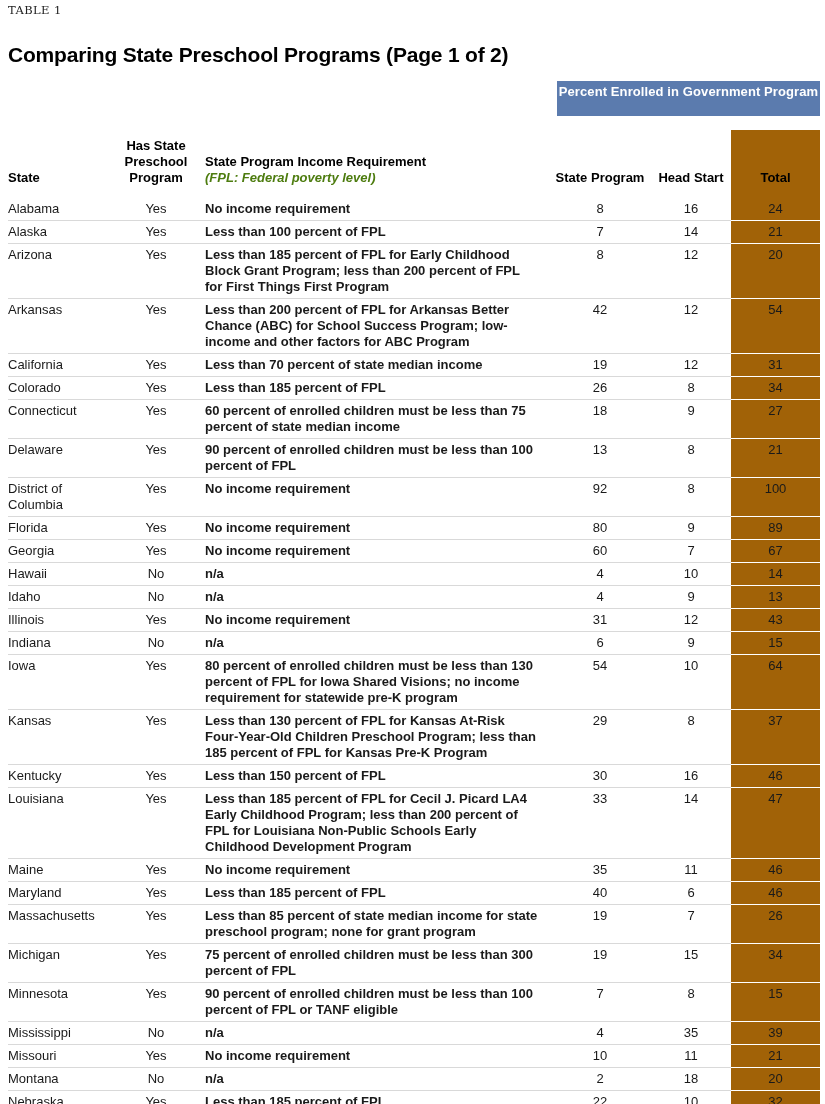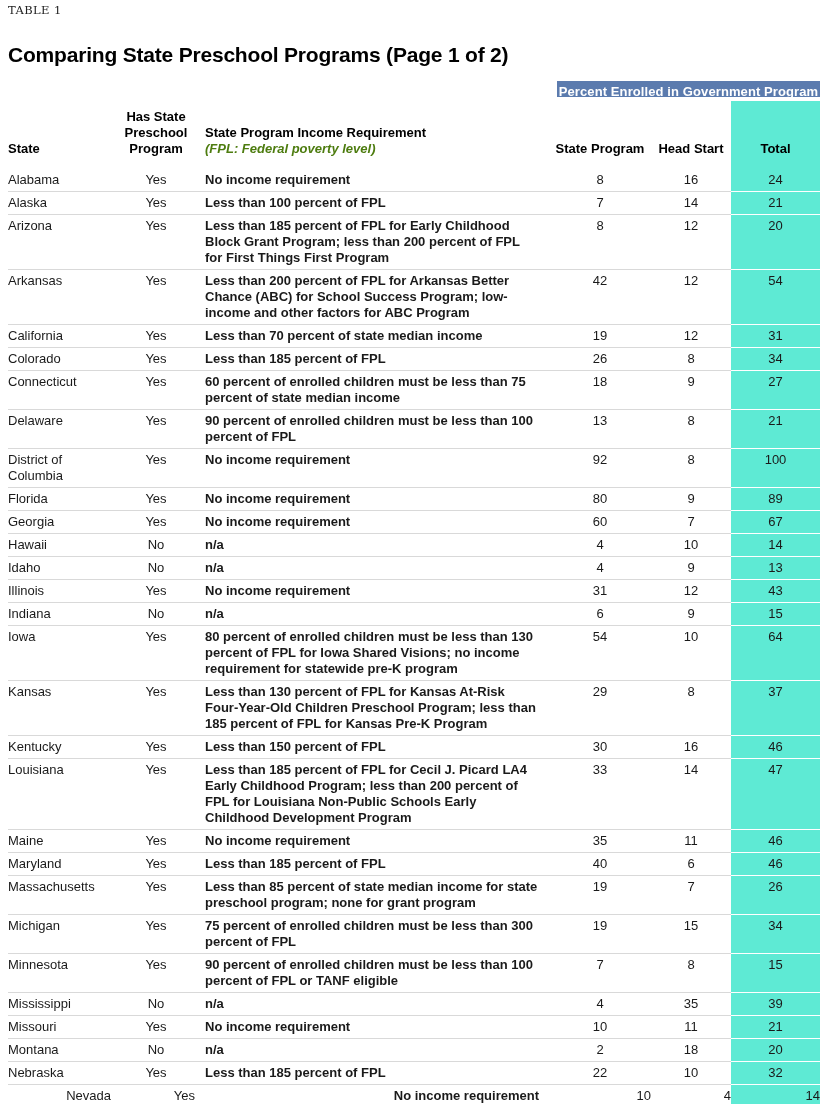--- a/index.html
+++ b/index.html
@@ -34,22 +34,22 @@
   }
   col.c-state { width: 109px; }
   col.c-has   { width: 78px;  }
   col.c-req   { width: 354px; }
   col.c-sp    { width: 102px; }
   col.c-hs    { width: 80px;  }
   col.c-total { width: 89px;  }
 
   .banner-cell { padding: 0; }
   .banner {
-    margin-left: 8px; margin-bottom: 4px;
-    height: 16px; line-height: 21px;
+    margin-left: 8px; margin-bottom: 14px;
+    height: 35px; line-height: 21px;
     background: #5b7bae;
     color: #ffffff;
     font-size: 13px; font-weight: bold;
     text-align: center;
     letter-spacing: 0.1px;
   }
 
   thead th {
     font-size: 13px; line-height: 16px;
     font-weight: bold;
@@ -71,21 +71,21 @@
     font-size: 13px; line-height: 16px;
     vertical-align: top;
     padding: 3px 0;
     border-bottom: 1px solid #d9d9d9;
   }
   tbody tr:last-child td { border-bottom: none; text-align: right; }
   td.cell-state { text-align: left; padding-right: 6px; }
   td.cell-has   { text-align: center; }
   td.cell-req   { text-align: left; padding-left: 10px; padding-right: 10px; font-weight: bold; }
   td.cell-num   { text-align: center; }
-  th.col-total, td.col-total { background: #5eead4; }
+  th.col-total, td.col-total { background: #a16207; }
   td.col-total  { border-bottom-color: #ffffff; }
 </style>
 </head>
 <body>
 
 <div class="page">
 
   <div class="table-label">TABLE 1</div>
   <h1 class="page-title">Comparing State Preschool Programs (Page 1 of 2)</h1>
 

